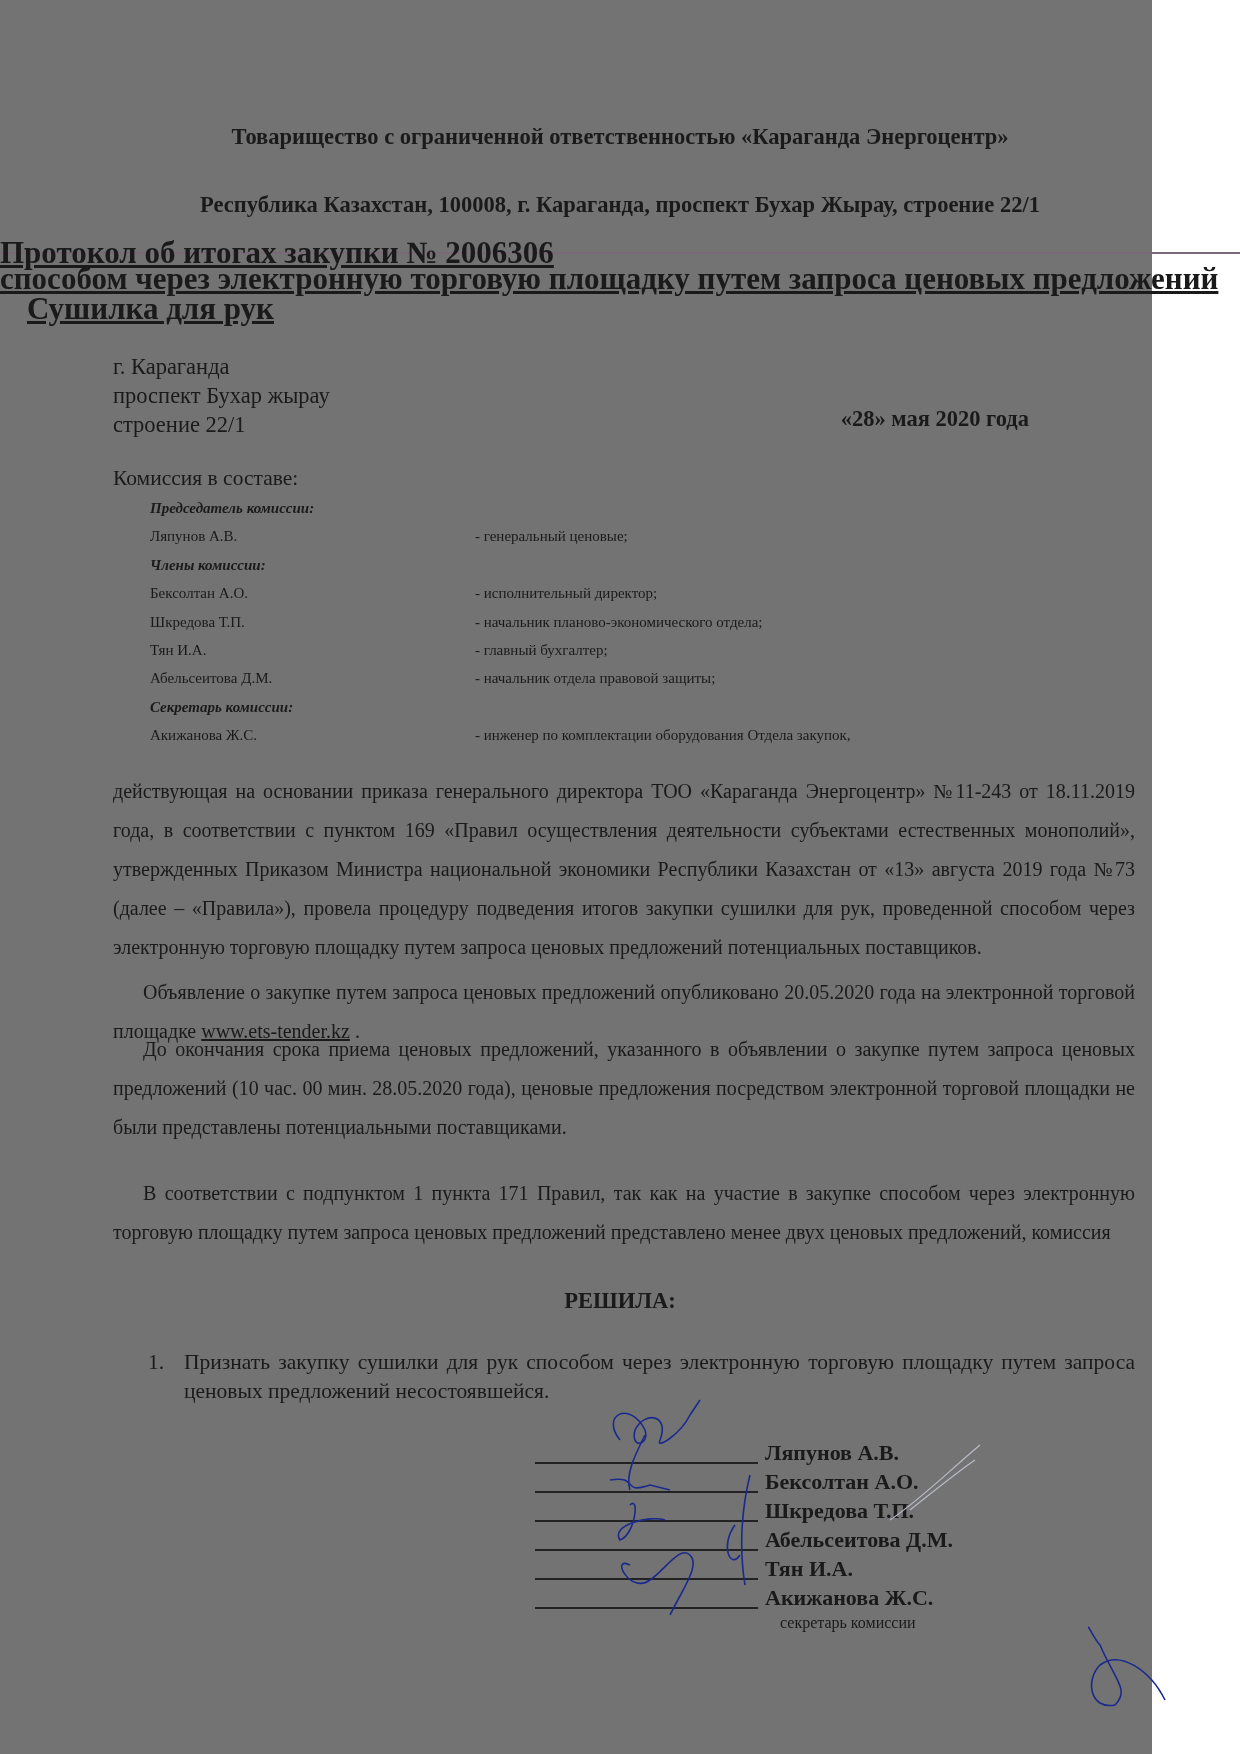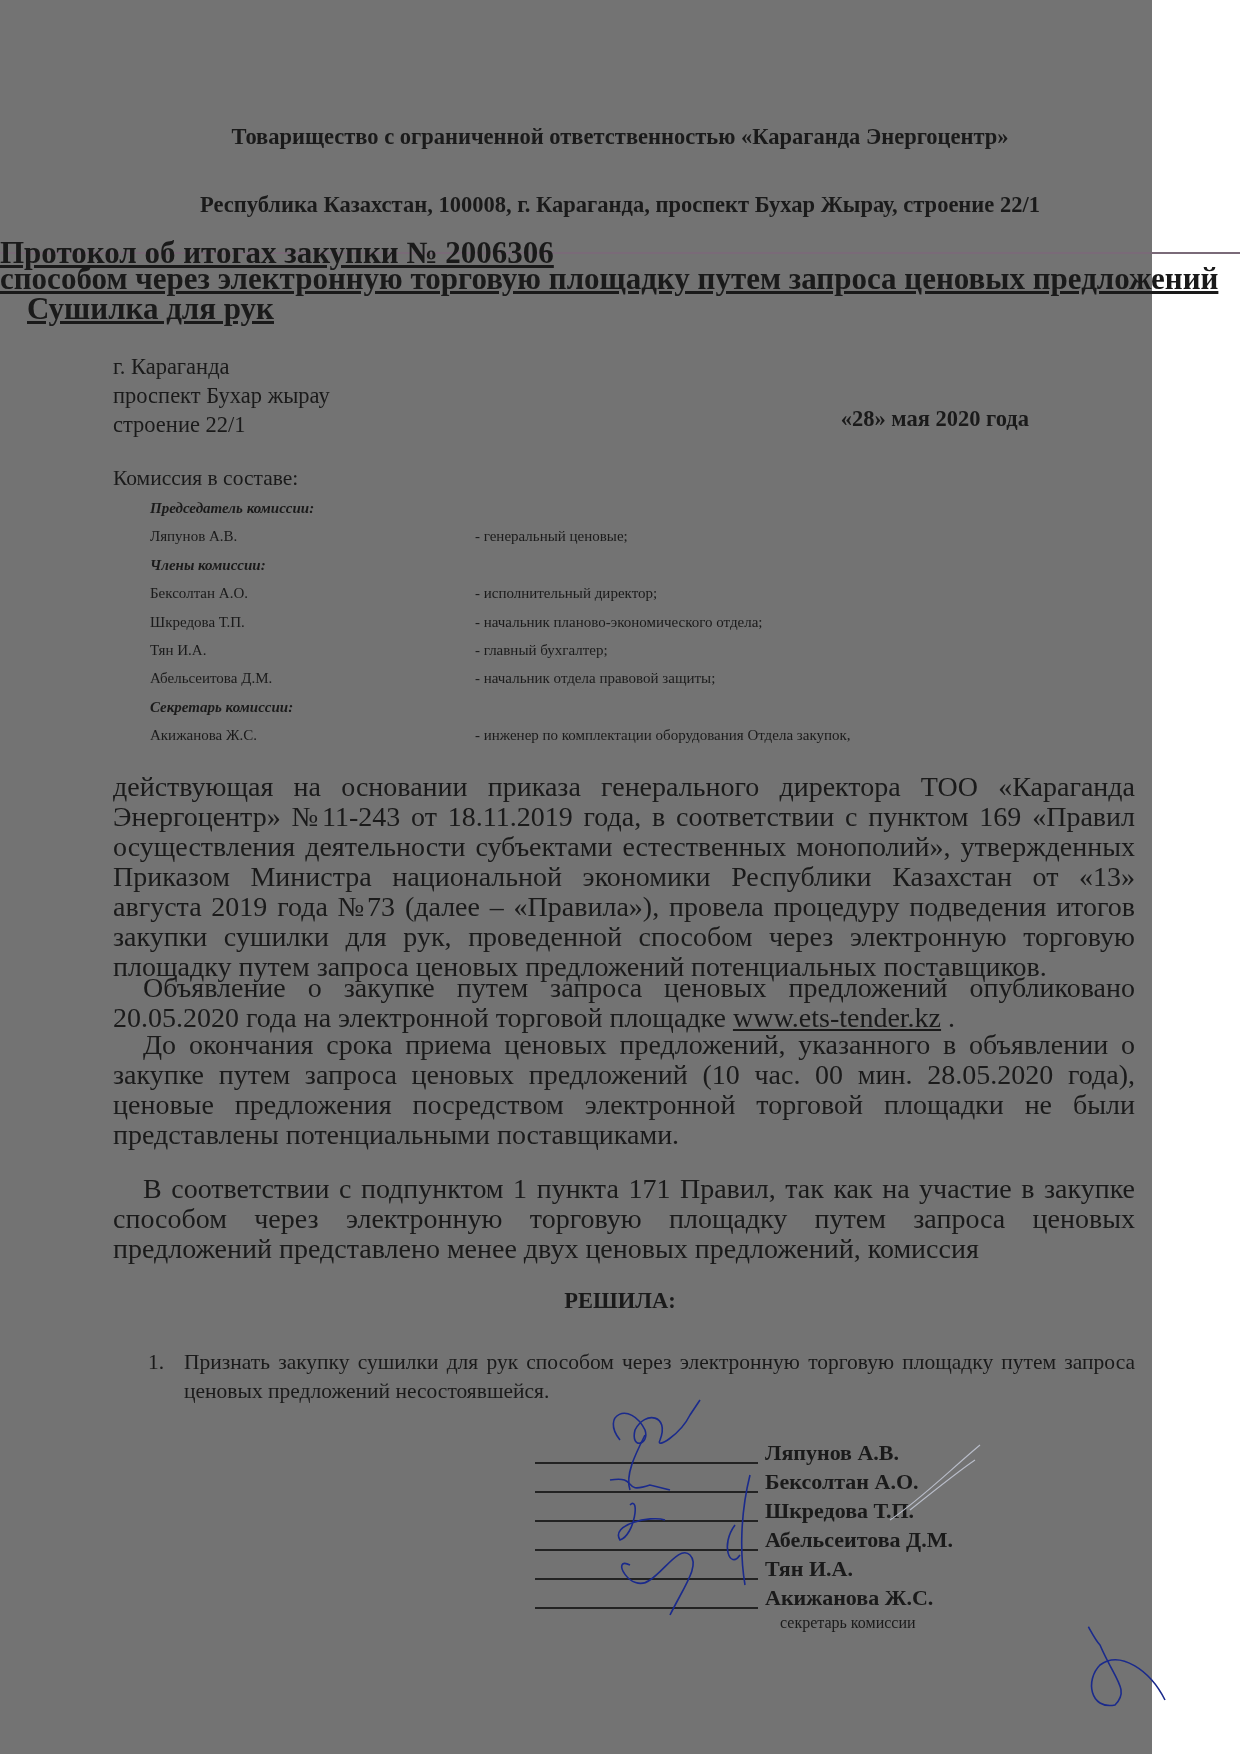--- a/index.html
+++ b/index.html
@@ -14,21 +14,21 @@
   .t1 { top: 238px; }
   .t2 { top: 264px; }
   .t3 { top: 294px; padding-left: 27px; }
   .place { position: absolute; left: 113px; top: 352px; font-weight: normal; font-size: 22.5px; line-height: 29px; }
   .date { position: absolute; right: 123px; top: 406px; font-weight: bold; font-size: 22.5px; }
   .lead { position: absolute; left: 113px; top: 466px; font-size: 21.5px; }
   .comm { position: absolute; left: 150px; top: 494px; width: 1000px; font-size: 15px; line-height: 28.4px; }
   .comm .row { display: flex; height: 28.4px; }
   .comm .name { width: 325px; }
   .comm .role-h { font-weight: bold; font-style: italic; }
-  .body { position: absolute; left: 113px; width: 1022px; font-size: 28px; line-height: 30px; text-align: justify; font-family: Liberation Serif, serif; }
+  .body { position: absolute; left: 113px; width: 1022px; font-size: 20px; line-height: 39px; text-align: justify; font-family: Liberation Serif, serif; }
   .p1 { top: 772px; }
   .p2 { top: 973px; text-indent: 30px; }
   .p3 { top: 1030px; text-indent: 30px; }
   .p4 { top: 1174px; text-indent: 30px; }
   .link { text-decoration: underline; }
   .resh { position: absolute; left: 0; width: 1240px; top: 1288px; text-align: center; font-weight: bold; font-size: 22.5px; }
   .decision { position: absolute; left: 148px; top: 1348px; width: 987px; font-size: 21.5px; line-height: 28.6px; text-align: justify; display: flex; }
   .decision .num { width: 36px; flex: none; }
   .sigs { position: absolute; left: 535px; top: 1434px; }
   .sig-line { position: absolute; left: 0; width: 223px; height: 2px; background: #222; }

